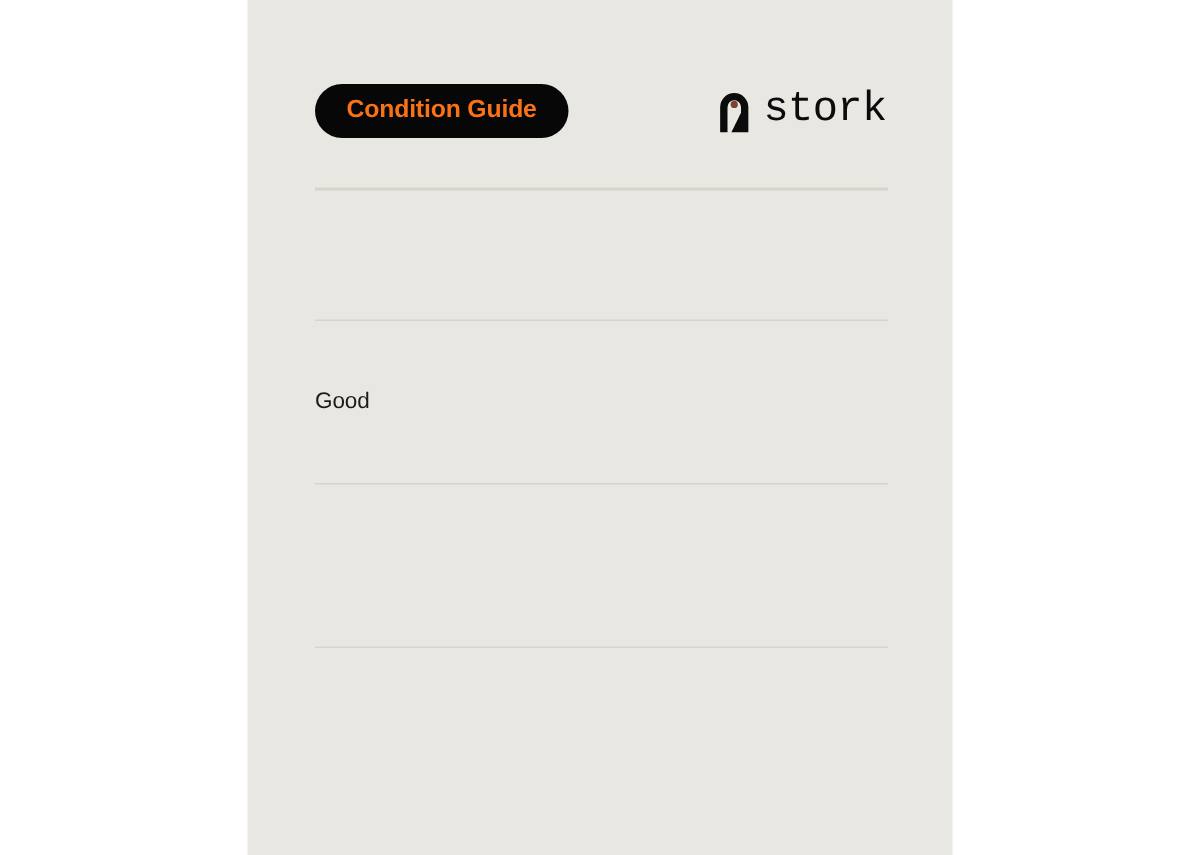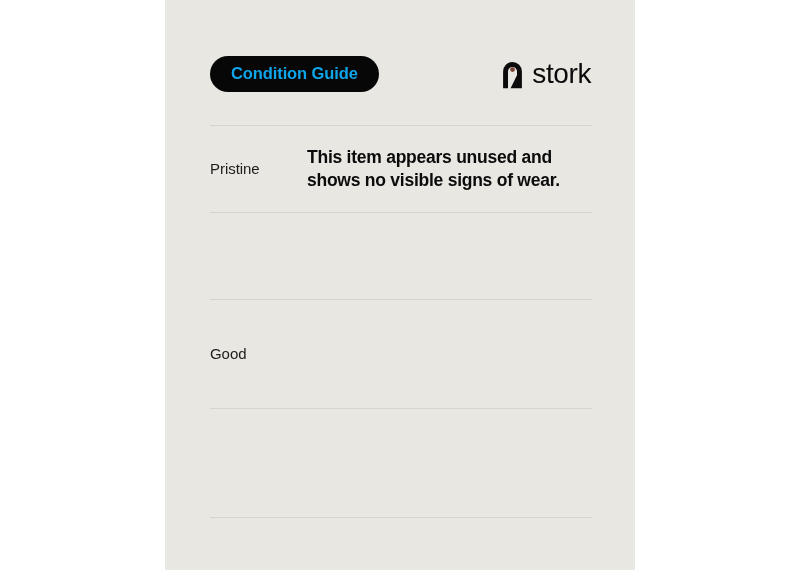--- a/index.html
+++ b/index.html
@@ -42,36 +42,37 @@
     display: flex;
     align-items: center;
     justify-content: space-between;
   }
 
   .pill {
     display: inline-flex;
     align-items: center;
     justify-content: center;
     background: #070707;
-    color: #0ea5e9;
+    color: #f97316;
     border-radius: 999px;
     padding: 9px 21px 10px 21px;
     font-size: 16.5px;
     font-weight: bold;
     letter-spacing: -0.1px;
     line-height: 1;
     white-space: nowrap;
     cursor: pointer;
   }
 
   .brand {
     display: flex;
     align-items: center;
     gap: 7px;
     margin-right: 1px;
+    font-family: Liberation Mono, monospace;
   }
 
   .brand-mark {
     display: block;
     width: 25px;
     height: 30px;
   }
 
   .brand-word {
     font-size: 28px;
@@ -144,24 +145,20 @@
         </span>
         <span class="brand-word">stork</span>
       </div>
 
     </div>
 
     <div class="table">
 
       <div class="divider"></div>
 
-      <div class="row row-2line">
-        <div class="row-label">Pristine</div>
-        <div class="row-desc">This item appears unused and shows no visible signs of wear.</div>
-      </div>
 
       <div class="divider"></div>
 
       <div class="row row-2line">
       </div>
 
       <div class="divider"></div>
 
       <div class="row row-3line">
         <div class="row-label">Good</div>

